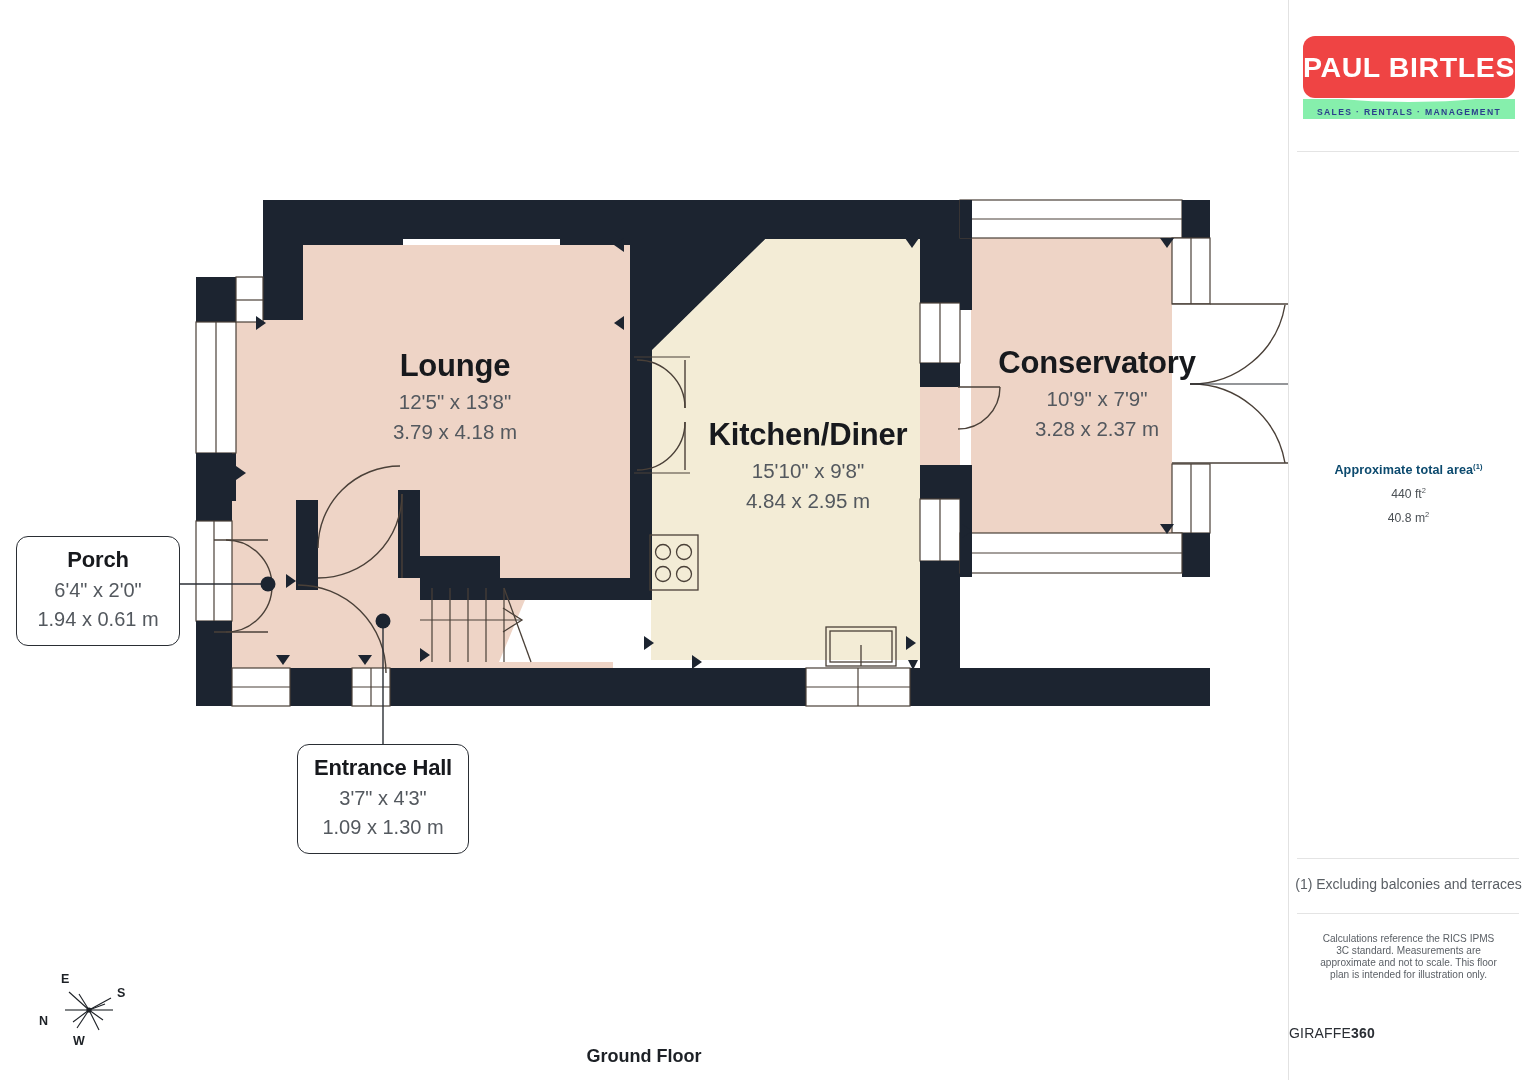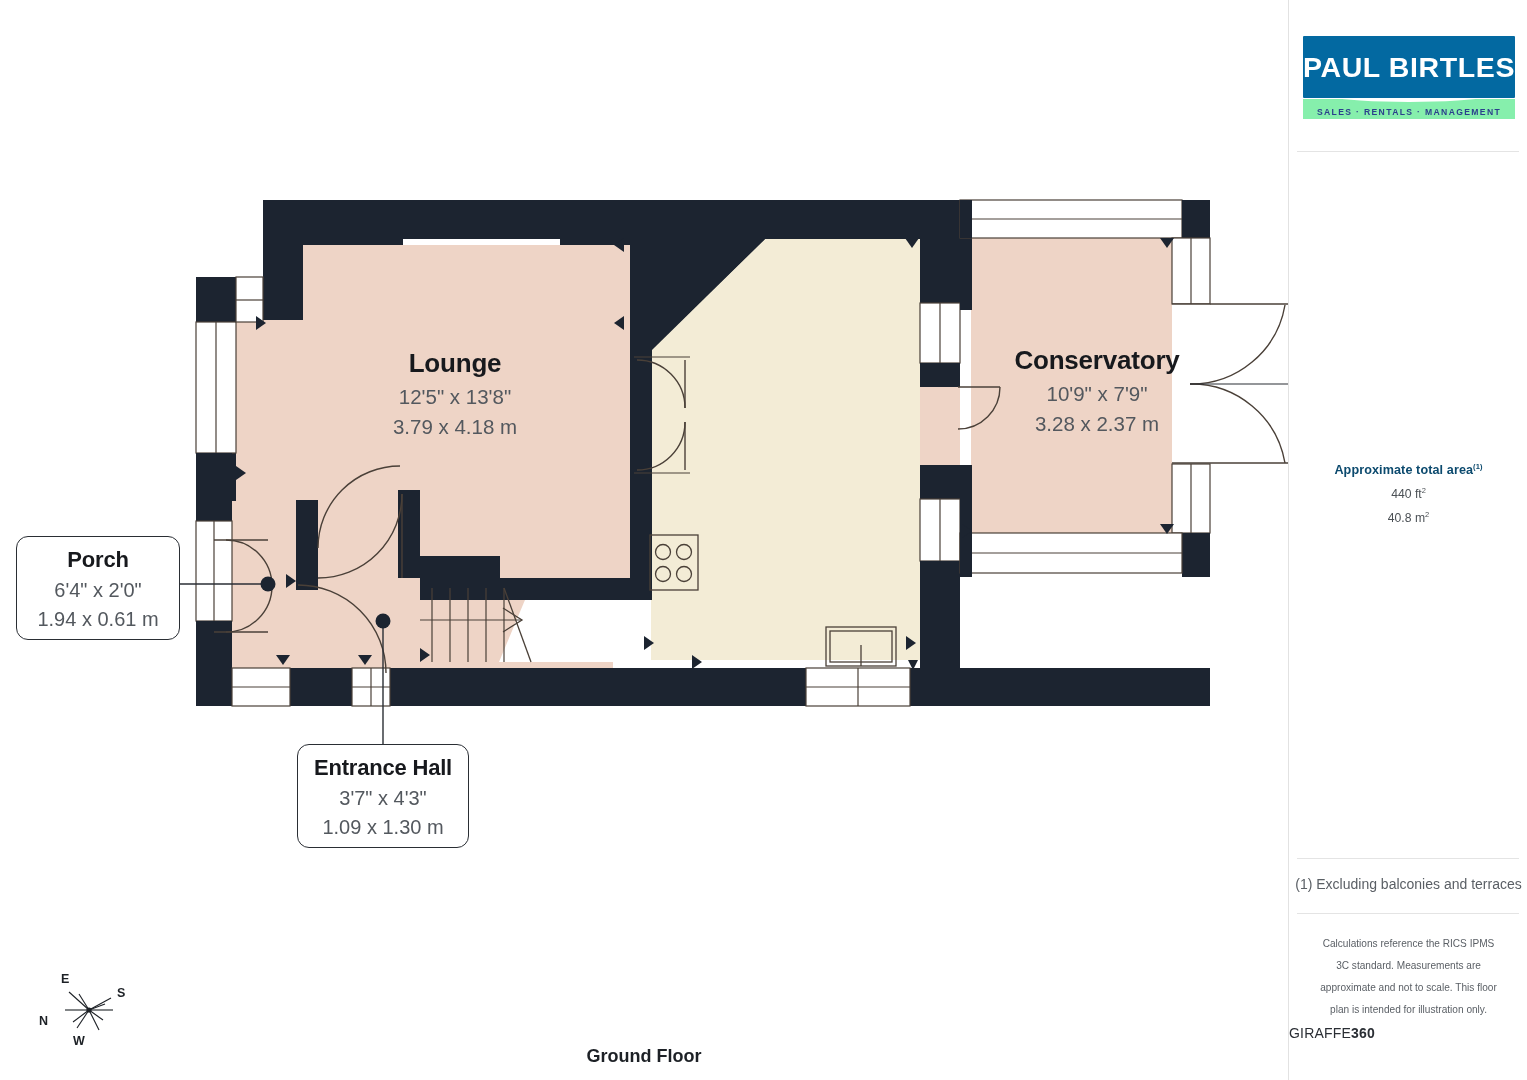--- a/index.html
+++ b/index.html
@@ -37,23 +37,23 @@
 
   
   #logo-block {
     position: absolute;
     top: 36px;
     left: 14px;
     width: 212px;
   }
   #logo-banner {
     position: relative;
-    background: #0369a1;
+    background: #ef4444;
     height: 62px;
-    border-radius: 1px;
+    border-radius: 12px;
     overflow: hidden;
   }
   #logo-banner-text {
     position: absolute;
     left: 0; right: 0;
     top: 50%;
     transform: translateY(-50%);
     text-align: center;
     color: #ffffff;
     font-size: 28.5px;
@@ -120,21 +120,21 @@
     font-size: 14px;
     color: #5a5f65;
   }
   #note-2 {
     position: absolute;
     top: 933px;
     left: 26px;
     width: 187px;
     text-align: center;
     font-size: 10.1px;
-    line-height: 22px;
+    line-height: 12px;
     color: #5a5f65;
   }
   #brand-mark {
     position: absolute;
     top: 1025px;
     left: 0;
     width: 239px;
     text-align: left;
     font-size: 14px;
     color: #2a2e34;
@@ -151,42 +151,42 @@
   }
   #plan-svg { display: block; }
 
   
   .room-label {
     position: absolute;
     text-align: center;
     pointer-events: none;
   }
   .room-name {
-    font-size: 26px;
+    font-size: 31px;
     font-weight: 700;
     color: #17191d;
     letter-spacing: -0.2px;
     white-space: nowrap;
   }
   .room-dim {
     font-size: 20.5px;
     color: #53585e;
     margin-top: 6px;
     white-space: nowrap;
   }
 
   
   .callout {
     position: absolute;
     background: #ffffff;
     border: 1.6px solid #2a2e34;
     border-radius: 12px;
     text-align: center;
     box-sizing: border-box;
-    padding: 10px 14px 8px 14px;
+    padding: 10px 14px 14px 14px;
   }
   .callout .room-name { font-size: 22px; }
   .callout .room-dim { font-size: 20px; }
 
   
   #compass {
     position: absolute;
     left: 33px;
     top: 972px;
     width: 112px;
@@ -395,20 +395,25 @@
       <polygon points="420,648 430,655 420,648 430,655 420,662"></polygon>
     </g>
   </svg>
 
   <div class="room-label" style="left:330px; top:348px; width:250px;">
     <div class="room-name">Lounge</div>
     <div class="room-dim">12'5" x 13'8"</div>
     <div class="room-dim">3.79 x 4.18 m</div>
   </div>
 
+  <div class="room-label" style="left:683px; top:417px; width:250px;">
+    <div class="room-name">Kitchen/Diner</div>
+    <div class="room-dim">15'10" x 9'8"</div>
+    <div class="room-dim">4.84 x 2.95 m</div>
+  </div>
 
   <div class="room-label" style="left:972px; top:345px; width:250px;">
     <div class="room-name">Conservatory</div>
     <div class="room-dim">10'9" x 7'9"</div>
     <div class="room-dim">3.28 x 2.37 m</div>
   </div>
 
   <div class="callout" style="left:16px; top:536px; width:164px;">
     <div class="room-name">Porch</div>
     <div class="room-dim">6'4" x 2'0"</div>

